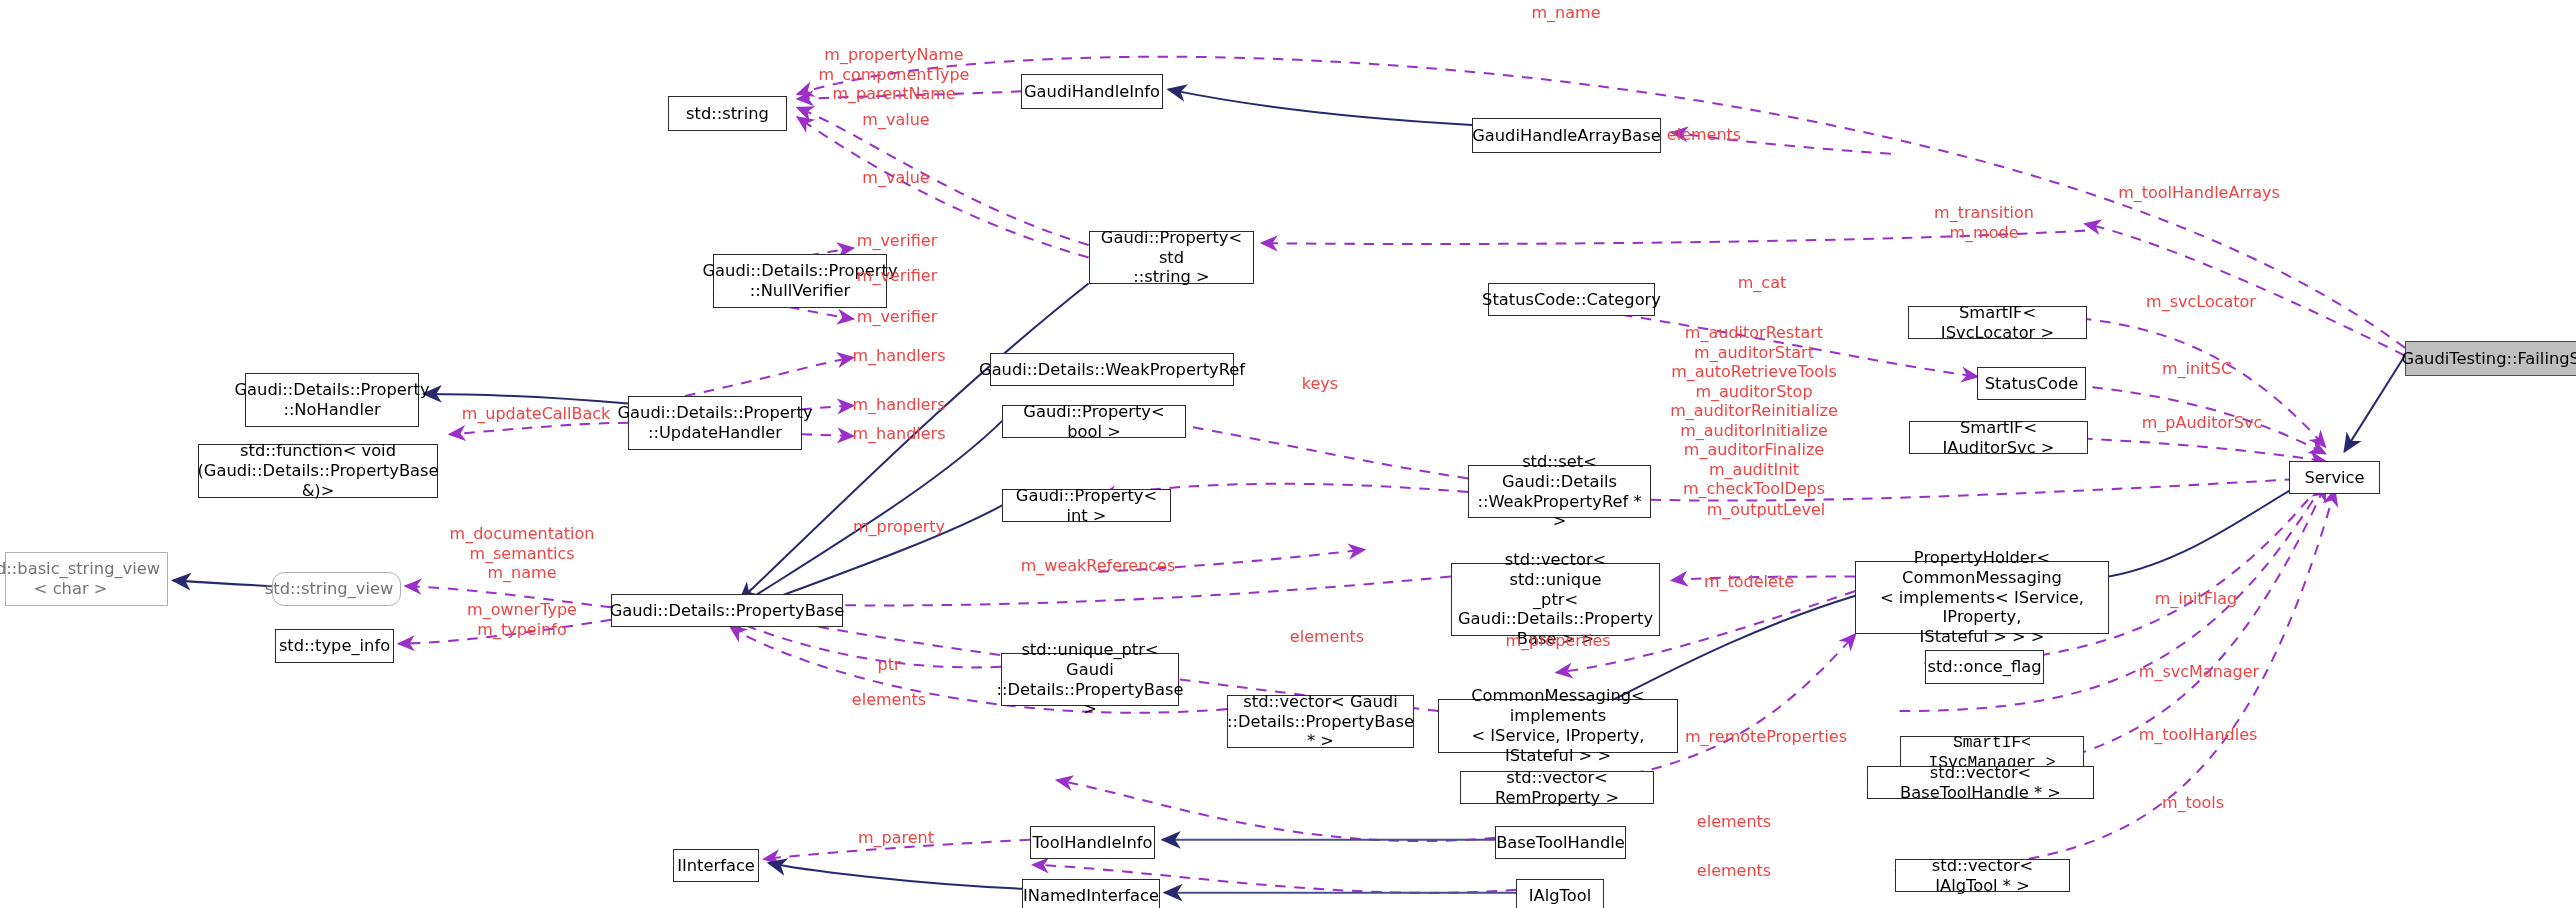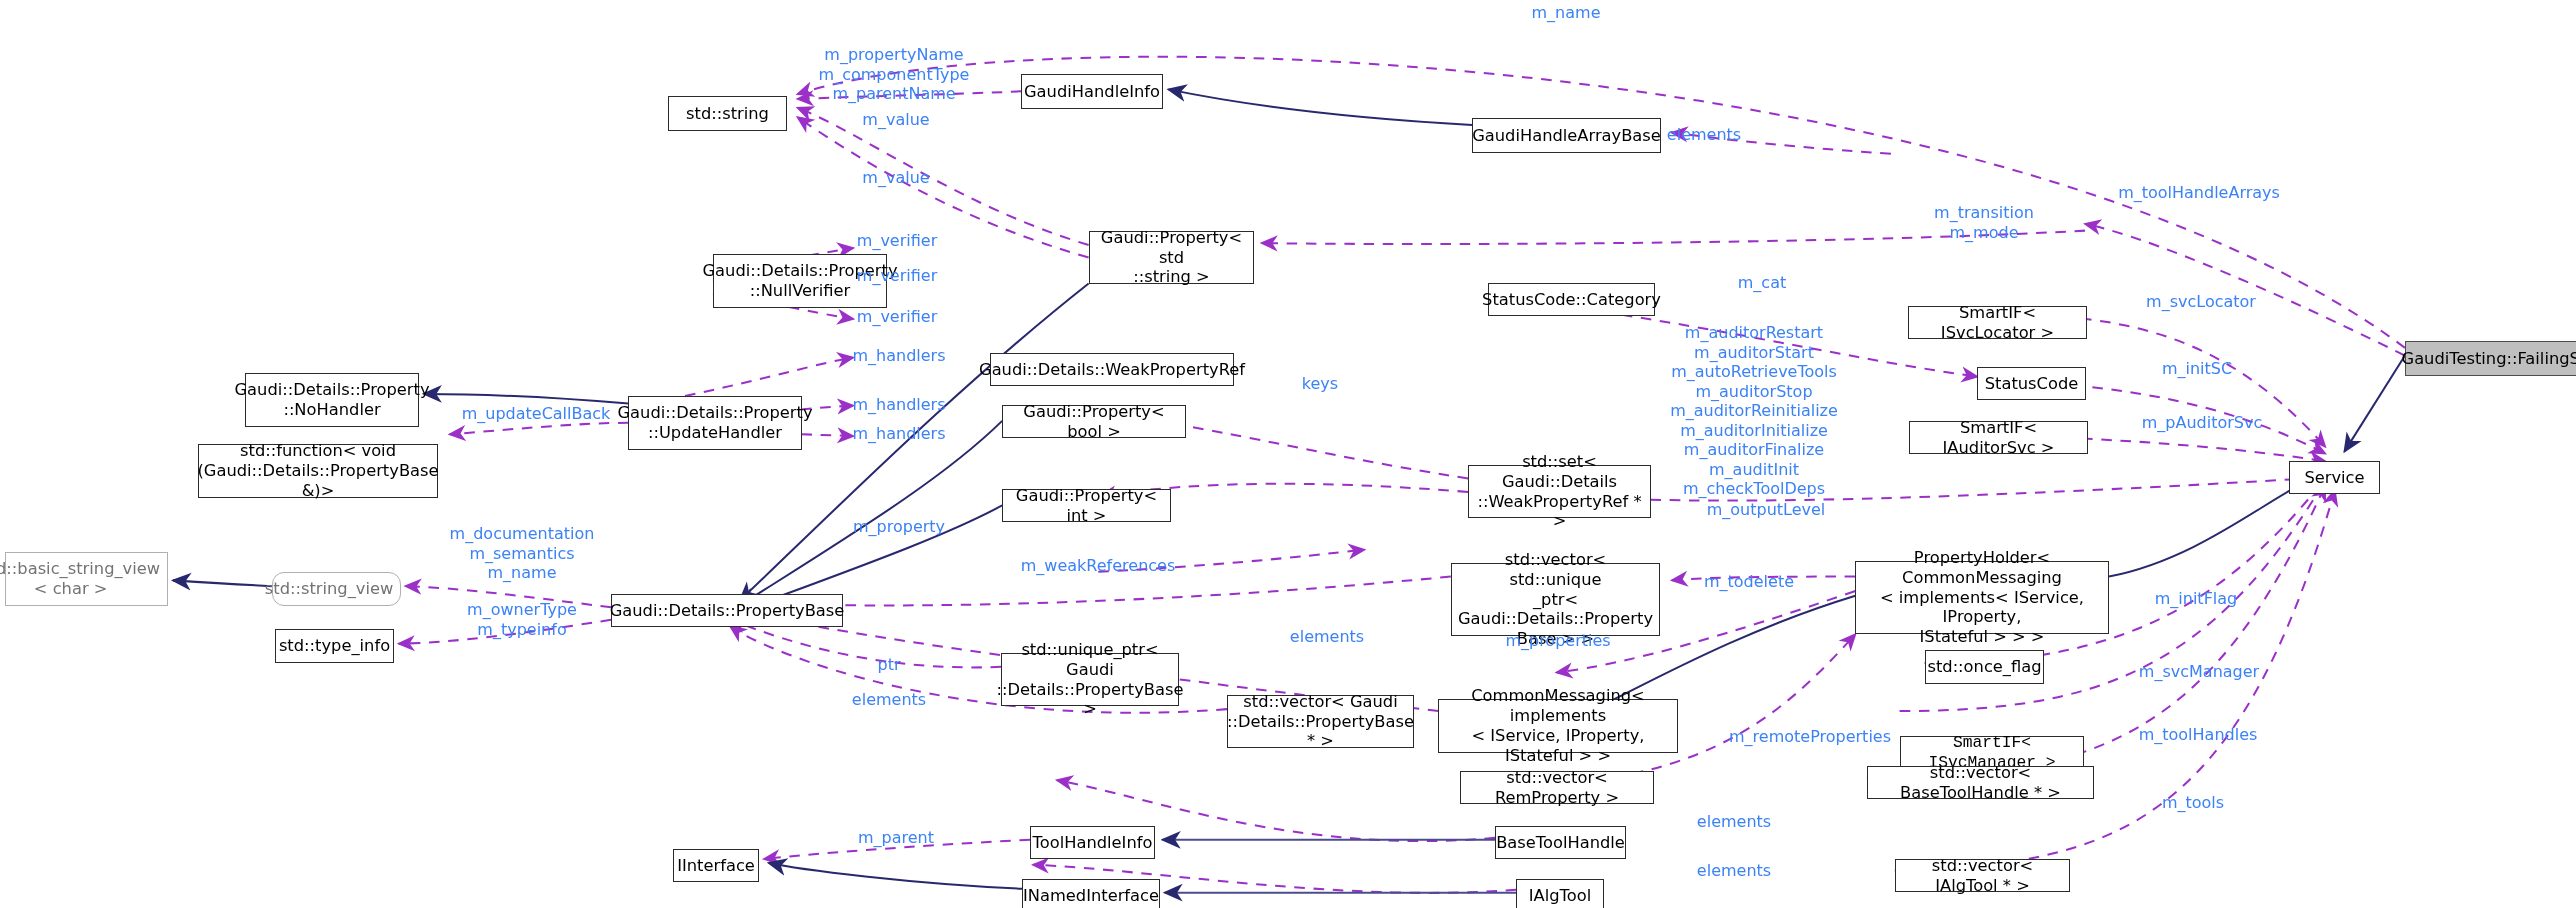--- a/index.html
+++ b/index.html
@@ -5,21 +5,21 @@
   html,body{margin:0;padding:0;background:#ffffff;}
   #diagram{position:relative;width:2576px;height:909px;background:#ffffff;
            font-family:"DejaVu Sans","Liberation Sans",sans-serif;overflow:hidden;}
   #edges{position:absolute;left:0;top:0;width:2576px;height:909px;}
   .node{position:absolute;box-sizing:border-box;border:1.5px solid #2b2b2b;
         background:#ffffff;color:#000000;display:flex;align-items:center;
         justify-content:center;text-align:center;line-height:1.22;
         font-size:16.3px;white-space:pre-line;padding:1.9px 6.7px;z-index:5;}
   .node.gray{background:#bfbfbf;border-color:#4d4d4d;}
   .node.faded{border-color:#b0b0b0;color:#737373;justify-content:flex-end;}
-  .elabel{position:absolute;font-size:16px;color:#3b82f6;white-space:pre-line;
+  .elabel{position:absolute;font-size:16px;color:#ef4444;white-space:pre-line;
           text-align:center;line-height:1.22;transform:translate(-50%,-50%);
           z-index:6;background:transparent;}
 </style>
 </head>
 <body>
 
 <div id="diagram">
 
   <svg id="edges" viewBox="0 0 2681 946" xmlns="http://www.w3.org/2000/svg">
     <defs>
@@ -181,21 +181,21 @@
   <div class="elabel" style="left: 1098px; top: 566px;">m_weakReferences</div>
   <div class="elabel" style="left: 1749px; top: 582px;">m_todelete</div>
   <div class="elabel" style="left: 522px; top: 620px;">m_ownerType
 m_typeinfo</div>
   <div class="elabel" style="left: 2196px; top: 599px;">m_initFlag</div>
   <div class="elabel" style="left: 1558px; top: 641px;">m_properties</div>
   <div class="elabel" style="left: 1327px; top: 637px;">elements</div>
   <div class="elabel" style="left: 2199px; top: 672px;">m_svcManager</div>
   <div class="elabel" style="left: 889px; top: 665px;">ptr</div>
   <div class="elabel" style="left: 889px; top: 700px;">elements</div>
-  <div class="elabel" style="left: 1810px; top: 737px;">m_remoteProperties</div>
+  <div class="elabel" style="left: 1766px; top: 737px;">m_remoteProperties</div>
   <div class="elabel" style="left: 2198px; top: 735px;">m_toolHandles</div>
   <div class="elabel" style="left: 2193px; top: 803px;">m_tools</div>
   <div class="elabel" style="left: 896px; top: 838px;">m_parent</div>
   <div class="elabel" style="left: 1734px; top: 822px;">elements</div>
   <div class="elabel" style="left: 1734px; top: 871px;">elements</div>
 
 </div>
 
 
 </body></html>

